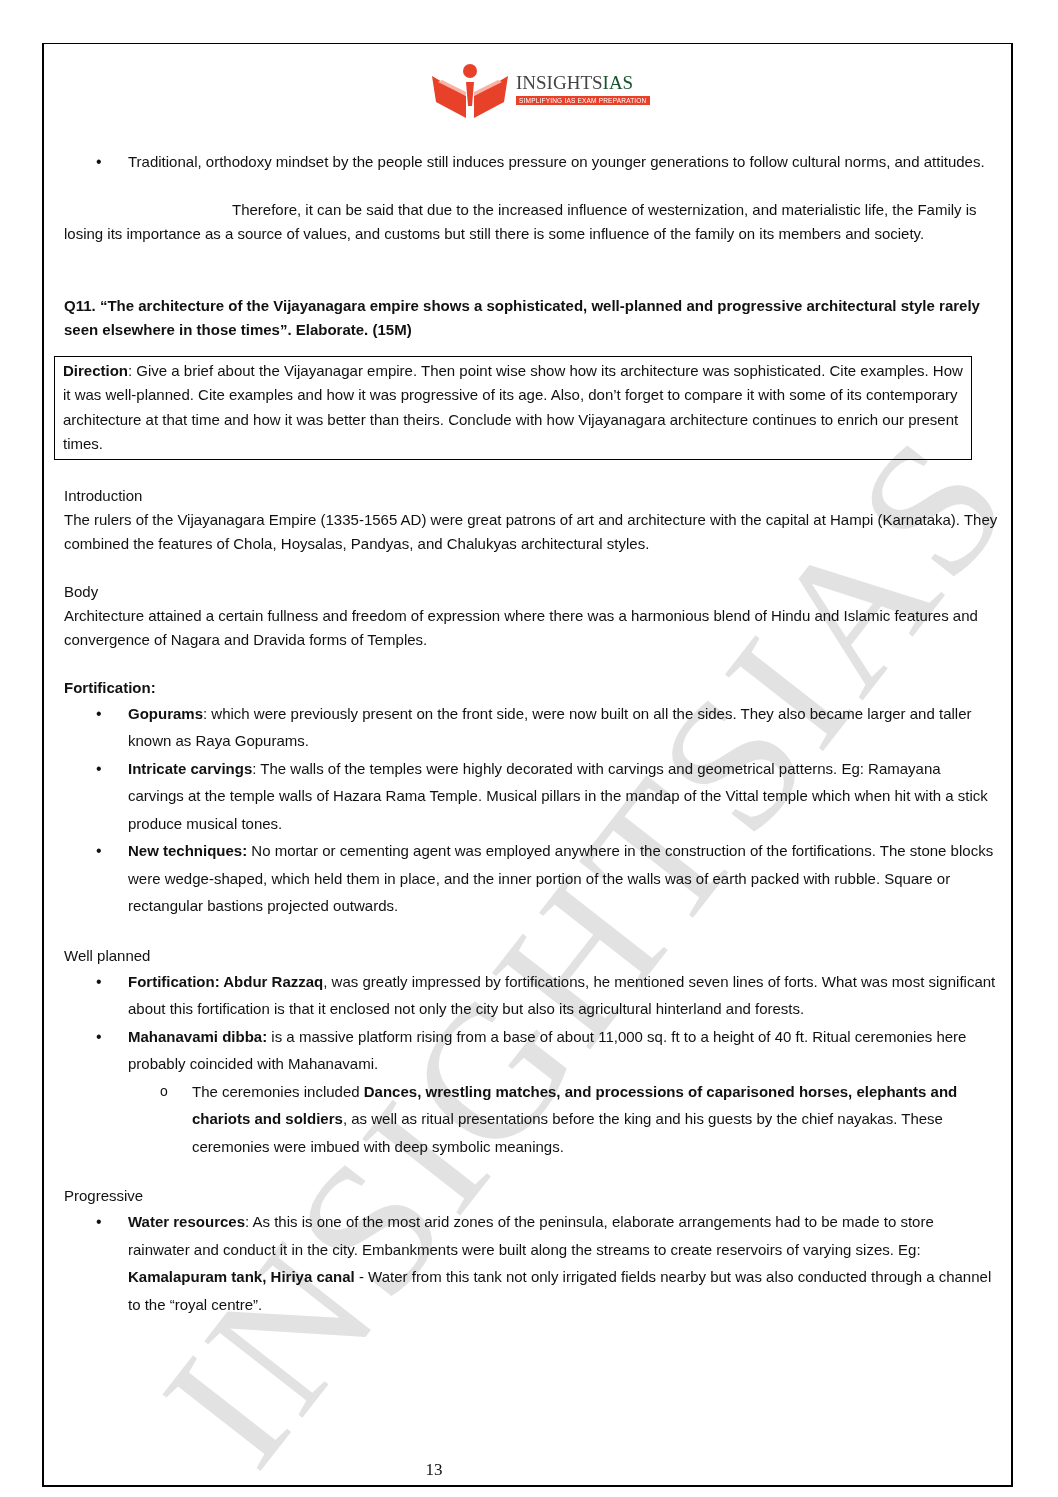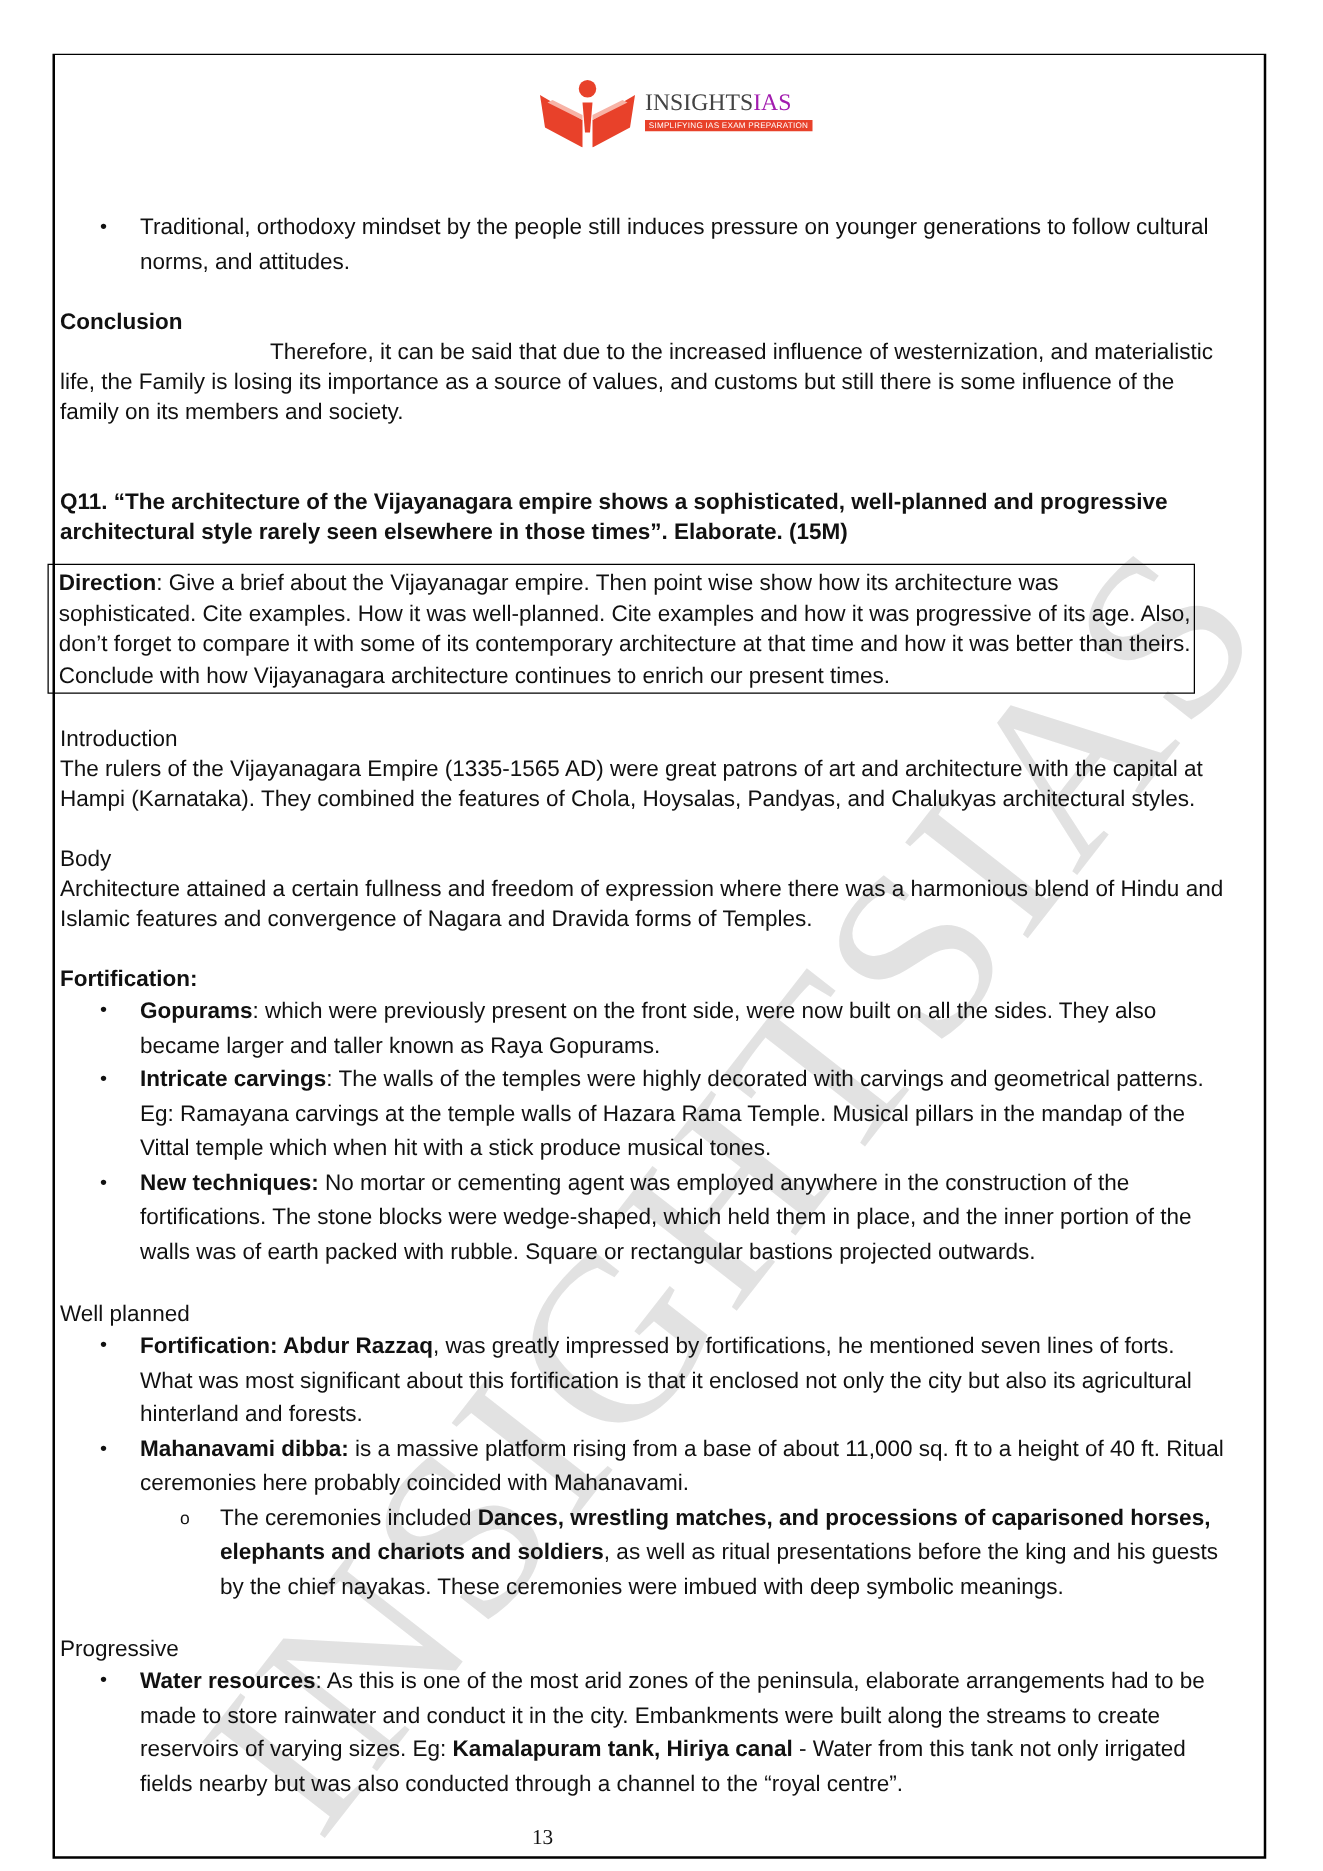--- a/index.html
+++ b/index.html
@@ -8,25 +8,25 @@
   .page-frame { position: absolute; left: 42px; top: 43px; width: 971px; height: 1444px;
                 border: 2px solid #000; box-sizing: border-box; border-top-width: 1px; }
   .watermark { position: absolute; left: 90px; top: 380px; width: 1100px;
                transform: rotate(-52deg); transform-origin: left top;
                font-family: "Liberation Serif", "DejaVu Serif", serif; font-size: 190px;
                color: #d9d9d9; letter-spacing: 6px; white-space: nowrap; pointer-events: none;
                opacity: 0.75; z-index: 0; top: 1370px; left: 120px; }
   .logo { position: absolute; left: 428px; top: 62px; width: 205px; height: 56px; z-index: 2; }
   .logo-text { position: absolute; left: 88px; top: 10px; font-family: "Liberation Serif", "DejaVu Serif", serif;
                font-size: 19px; color: #444; letter-spacing: 0px; }
-  .logo-text .ias { color: #a21caf; }
+  .logo-text .ias { color: #14532d; }
   .logo-tagline { position: absolute; left: 88px; top: 34px; background: #e8412a; color: #fff;
                   font-size: 6.5px; padding: 1px 3px; letter-spacing: 0.2px; white-space: nowrap; }
-  .content { position: absolute; left: 48px; top: 148px; width: 935px; z-index: 2;
-             font-size: 18px; line-height: 24px; margin-top: 20px; }
+  .content { position: absolute; left: 64px; top: 148px; width: 935px; z-index: 2;
+             font-size: 15px; line-height: 24px; }
   .content p { margin: 0; }
   .heading { font-weight: bold; }
   .bullet-list { list-style: none; margin: 0; padding: 0; }
   .bullet-item { position: relative; padding-left: 64px; line-height: 27.5px; }
   .bullet-item::before { content: "\2022"; position: absolute; left: 32px; top: 0; font-size: 16px; }
   .sub-item { position: relative; padding-left: 128px; line-height: 27.5px; }
   .sub-item::before { content: "o"; position: absolute; left: 96px; top: 0; font-size: 14px; }
   .direction-box { border: 1px solid #000; padding: 2px 2px 2px 8px; margin-left: -10px; width: 918px;
                    box-sizing: border-box; line-height: 24.5px; }
   .page-number { position: absolute; left: 0; width: 868px; top: 1460px; text-align: center;
@@ -53,21 +53,20 @@
   <div class="logo-tagline">SIMPLIFYING IAS EXAM PREPARATION</div>
 </div>
 
 <div class="content">
 
   <ul class="bullet-list">
     <li class="bullet-item"><span>Traditional, orthodoxy mindset by the people still induces pressure on younger generations to follow cultural norms, and attitudes.</span></li>
   </ul>
 
   <div style="height:22px"></div>
-  <p class="heading">Conclusion</p>
   <p style="text-indent:168px;"><span>Therefore, it can be said that due to the increased influence of westernization, and materialistic life, the Family is losing its importance as a source of values, and customs but still there is some influence of the family on its members and society.</span></p>
 
   <div style="height:48px"></div>
   <p class="heading"><span>Q11.</span> <span>“The architecture of the Vijayanagara empire shows a sophisticated, well-planned and progressive architectural style rarely seen elsewhere in those times”. Elaborate. (15M)</span></p>
 
   <div style="height:14px"></div>
   <div class="direction-box">
     <b>Direction</b><span>: Give a brief about the Vijayanagar empire. Then point wise show how its architecture was sophisticated. Cite examples. How it was well-planned. Cite examples and how it was progressive of its age. Also, don’t forget to compare it with some of its contemporary architecture at that time and how it was better than theirs. Conclude with how Vijayanagara architecture continues to enrich our present times.</span>
   </div>
 

